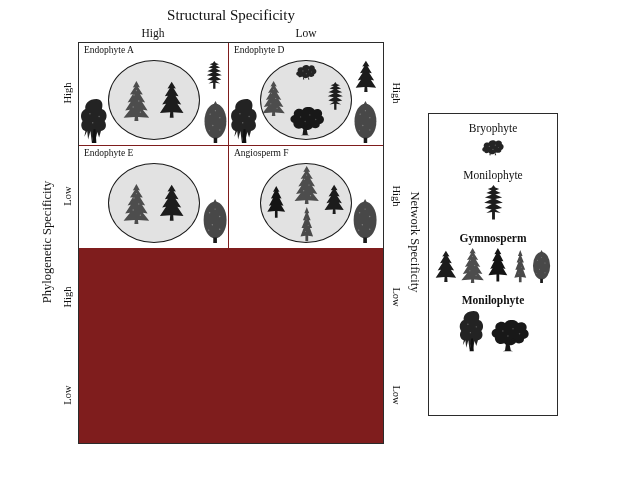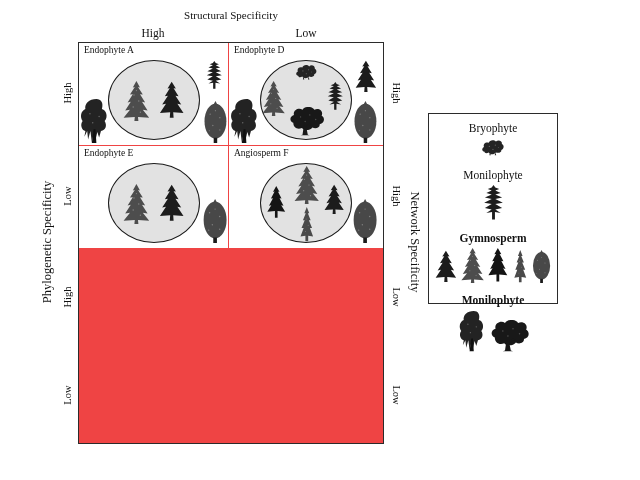--- a/index.html
+++ b/index.html
@@ -1,34 +1,34 @@
 <!DOCTYPE html>
 <html><head>
 <meta charset="utf-8">
 <style>
   html,body{margin:0;padding:0;background:#fff;}
   .figure{position:relative;width:640px;height:480px;background:#fff;
           font-family:"Liberation Serif",serif;color:#111;overflow:hidden;}
   .abs{position:absolute;}
-  .title-top{font-size:11px;transform:translate(-50%,-50%);white-space:nowrap;}
+  .title-top{font-size:15px;transform:translate(-50%,-50%);white-space:nowrap;}
   .col-head{font-size:11.5px;transform:translate(-50%,-50%);white-space:nowrap;}
   .v-label-left{font-size:12.5px;transform:translate(-50%,-50%) rotate(-90deg);white-space:nowrap;}
   .v-row-left{font-size:10.5px;transform:translate(-50%,-50%) rotate(-90deg);white-space:nowrap;}
   .v-label-right{font-size:12.5px;transform:translate(-50%,-50%) rotate(90deg);white-space:nowrap;}
   .v-row-right{font-size:10.5px;transform:translate(-50%,-50%) rotate(90deg);white-space:nowrap;}
   .grid{position:absolute;left:78px;top:42px;display:grid;
         grid-template-columns:149px 154px;grid-template-rows:102px 102px 98px 95px;
-        gap:1px;background:#ef4444;border:1px solid #2b2b2b;}
+        gap:1px;background:#7f1d1d;border:1px solid #2b2b2b;}
   .panel{position:relative;background:#fff;overflow:hidden;}
   .panel-label{position:absolute;left:5px;top:2px;font-size:9.5px;z-index:3;}
   .host-ellipse{position:absolute;left:50%;top:17px;transform:translateX(-50%);
         width:90px;height:78px;border-radius:50%;
         background:#e2e2e2;border:1.5px solid #1a1a1a;z-index:1;}
   .glyph{position:absolute;z-index:2;display:block;}
-  .legend{position:absolute;left:428px;top:113px;width:130px;height:191px;
+  .legend{position:absolute;left:428px;top:113px;width:130px;height:303px;
         border:1px solid #2b2b2b;background:#fff;display:flex;flex-direction:column;
         align-items:center;box-sizing:border-box;padding-top:7px;}
   .legend-label{font-size:11.5px;line-height:15px;}
   .legend-row{display:flex;align-items:flex-end;gap:2px;margin-top:2px;}
   .legend-row svg{position:static;display:block;}
   .mt12{margin-top:12px;} .mt10{margin-top:10px;font-weight:bold;}
   .defs-hidden{position:absolute;width:0;height:0;overflow:hidden;}
 </style>
 </head>
 <body>

